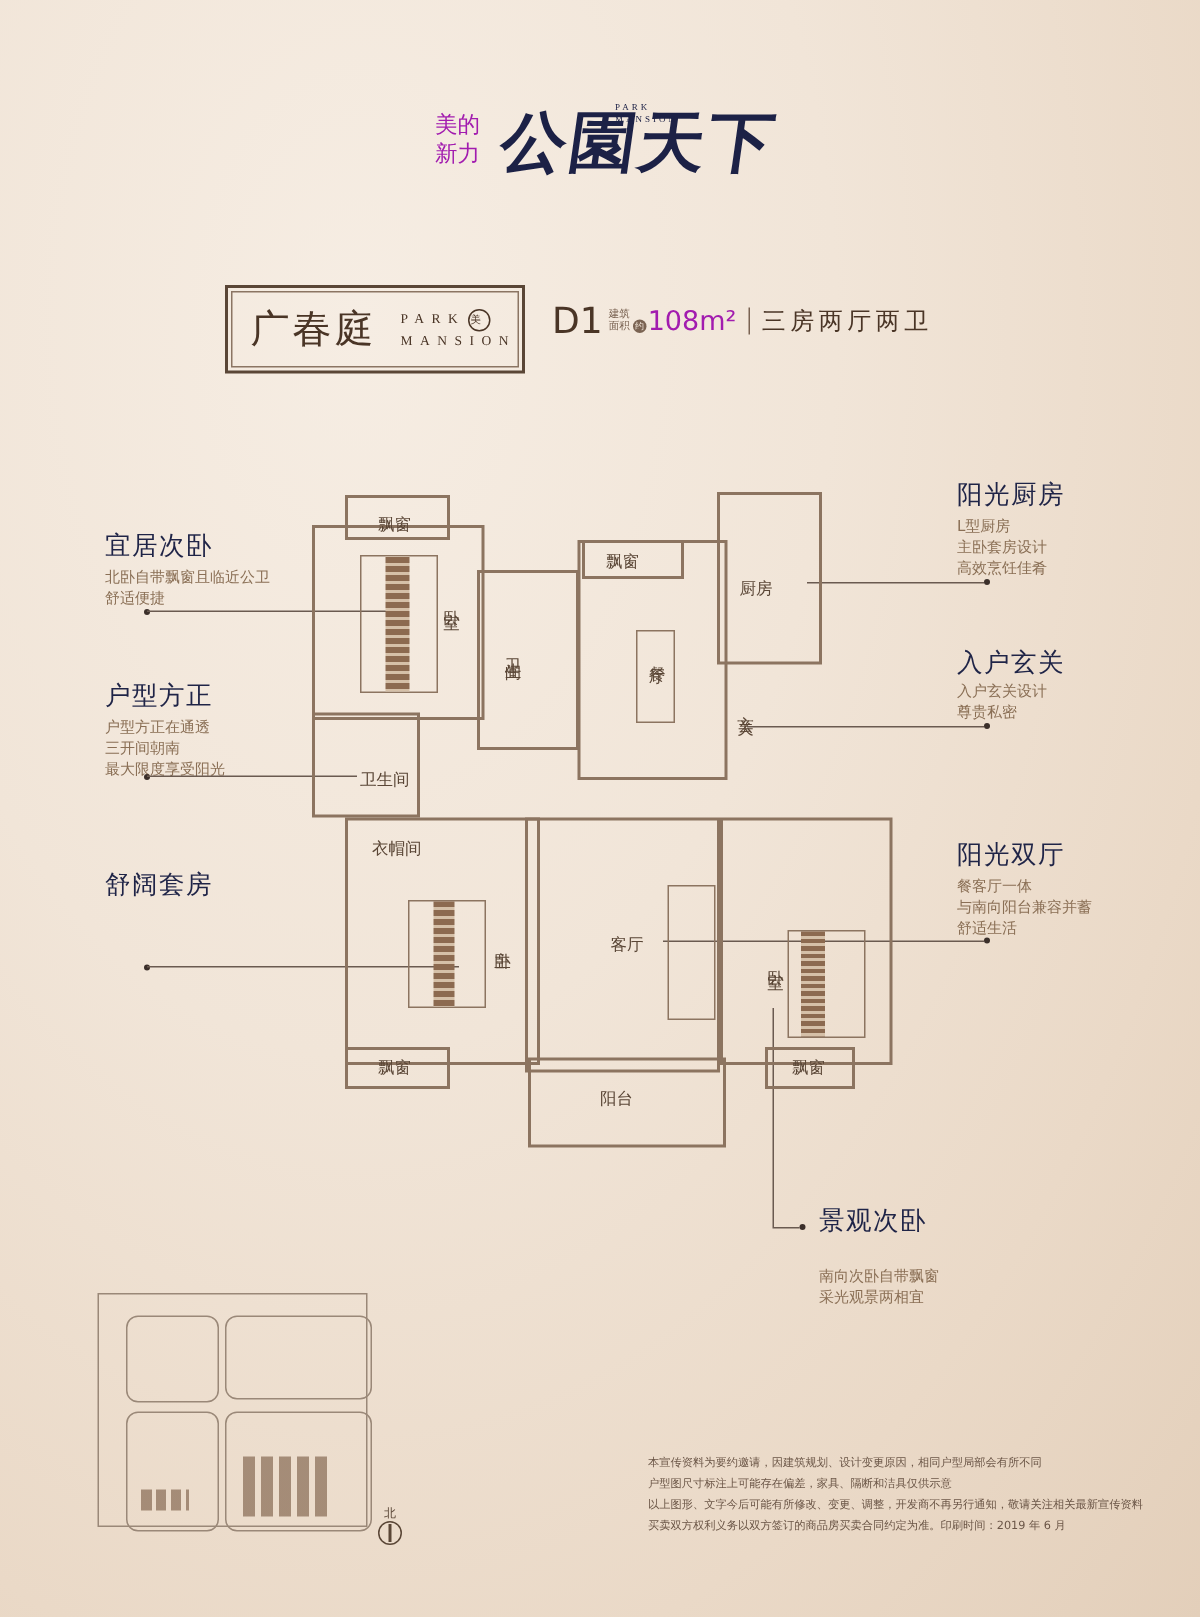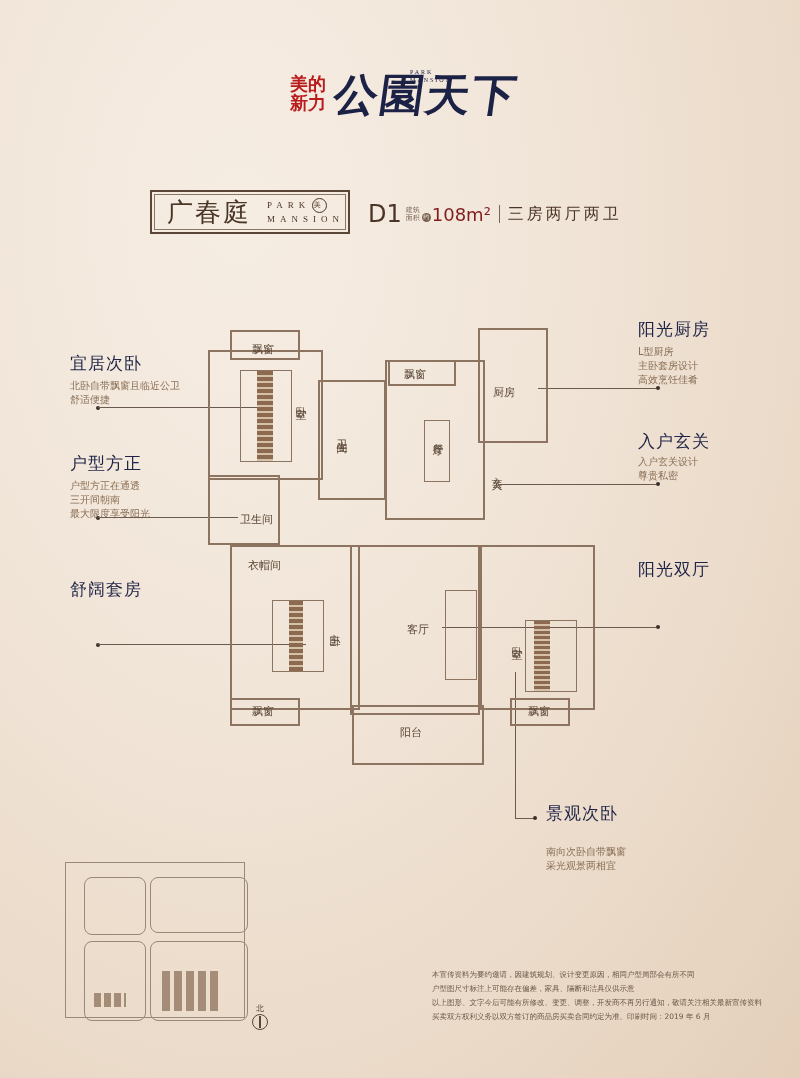--- a/index.html
+++ b/index.html
@@ -1,30 +1,30 @@
 <!DOCTYPE html>
 <html><head>
 <meta charset="utf-8">
 <style>
   html,body{margin:0;padding:0;}
   body{width:800px;height:1078px;position:relative;overflow:hidden;
     background:radial-gradient(ellipse at 30% 20%,#f6ede3 0%,#f1e5d8 40%,#ead9c7 75%,#e3cfba 100%);
     font-family:"DejaVu Sans","Liberation Sans",sans-serif;color:#3b2f2a;}
   .abs{position:absolute;}
-  .logo-small{font-size:18px;font-weight:bold;color:#b91c1c;line-height:19px;}
+  .logo-small{font-size:15px;font-weight:normal;color:#a21caf;line-height:19px;}
   .logo-big{font-family:"DejaVu Serif","Liberation Serif",serif;font-size:44px;font-weight:bold;color:#1c2146;letter-spacing:2px;transform:skewX(-8deg);}
   .logo-en{font-family:"Liberation Serif",serif;font-size:6px;letter-spacing:2px;color:#1c2146;line-height:8px;}
   .title-box{border:2px solid #5a4636;padding:0;display:flex;align-items:center;box-sizing:border-box;}
   .title-box .inner{border:1px solid #8b7563;margin:2px;flex:1;height:calc(100% - 4px);display:flex;align-items:center;padding-left:12px;box-sizing:border-box;}
   .title-cn{font-family:"DejaVu Serif","Liberation Serif",serif;font-size:26px;color:#4a3526;letter-spacing:2px;}
   .title-en{font-family:"Liberation Serif",serif;font-size:9px;letter-spacing:5px;color:#4a3526;line-height:13px;margin-left:16px;}
   .seal{width:13px;height:13px;border:1px solid #4a3526;border-radius:50%;font-size:7px;display:inline-flex;align-items:center;justify-content:center;color:#4a3526;margin-left:2px;vertical-align:middle;}
   .unit-code{font-size:24px;color:#4a3526;}
   .area-lbl{font-size:7px;line-height:8px;color:#7a6352;}
-  .area-val{font-size:18px;color:#7f1d1d;}
+  .area-val{font-size:18px;color:#a21caf;}
   .rooms{font-family:"DejaVu Serif","Liberation Serif",serif;font-size:16px;letter-spacing:3px;color:#4a3526;}
   .feat-title{font-size:17px;color:#1f2447;font-weight:normal;letter-spacing:1px;}
   .feat-desc{font-size:10px;line-height:14px;color:#8a6f55;}
   .leader{height:1px;background:#6a5a50;}
   .dot{width:4px;height:4px;border-radius:50%;background:#3b2f2a;}
   .wall{position:absolute;border:2px solid #8c7460;box-sizing:border-box;background:transparent;}
   .roomlbl{position:absolute;font-size:11px;color:#5a4636;text-align:right;}
   .vlbl{writing-mode:vertical-rl;letter-spacing:2px;}
   .disclaimer{font-size:7.5px;line-height:14px;color:#6b5647;}
 </style>
@@ -36,21 +36,21 @@
     <div>美的</div>
     <div>新力</div>
   </div>
   <div class="abs logo-big" style="left:44px;top:4px;">公園天下</div>
   <div class="abs logo-en" style="left:120px;top:6px;">
     <div>PARK</div>
     <div>MANSION</div>
   </div>
 </div>
 
-<div class="abs title-box" style="left:150px;top:190px;width:200px;height:44px;">
+<div class="abs title-box" style="left:150px;top:190px;width:200px;height:59px;">
   <div class="inner">
     <span class="title-cn">广春庭</span>
     <span class="title-en">
       <div><span>PARK</span><span class="seal">美</span></div>
       <div>MANSION</div>
     </span>
   </div>
 </div>
 <div class="abs" style="left:368px;top:198px;display:flex;align-items:center;height:32px;">
   <span class="unit-code">D1</span>
@@ -107,20 +107,25 @@
 <div class="abs" style="left:638px;top:430px;">
   <div class="feat-title">入户玄关</div>
   <div class="feat-desc" style="margin-top:2px;">
     <div>入户玄关设计</div>
     <div>尊贵私密</div>
   </div>
 </div>
 
 <div class="abs" style="left:638px;top:558px;">
   <div class="feat-title">阳光双厅</div>
+  <div class="feat-desc" style="margin-top:4px;">
+    <div>餐客厅一体</div>
+    <div>与南向阳台兼容并蓄</div>
+    <div>舒适生活</div>
+  </div>
 </div>
 <div class="abs leader" style="left:442px;top:627px;width:214px;"></div>
 <div class="abs dot" style="left:656px;top:625px;"></div>
 
 <div class="abs" style="left:515px;top:672px;width:1px;height:146px;background:#6a5a50;"></div>
 <div class="abs leader" style="left:515px;top:818px;width:18px;"></div>
 <div class="abs dot" style="left:533px;top:816px;"></div>
 <div class="abs" style="left:546px;top:802px;">
   <div class="feat-title">景观次卧</div>
   <div class="feat-desc" style="margin-top:20px;">

